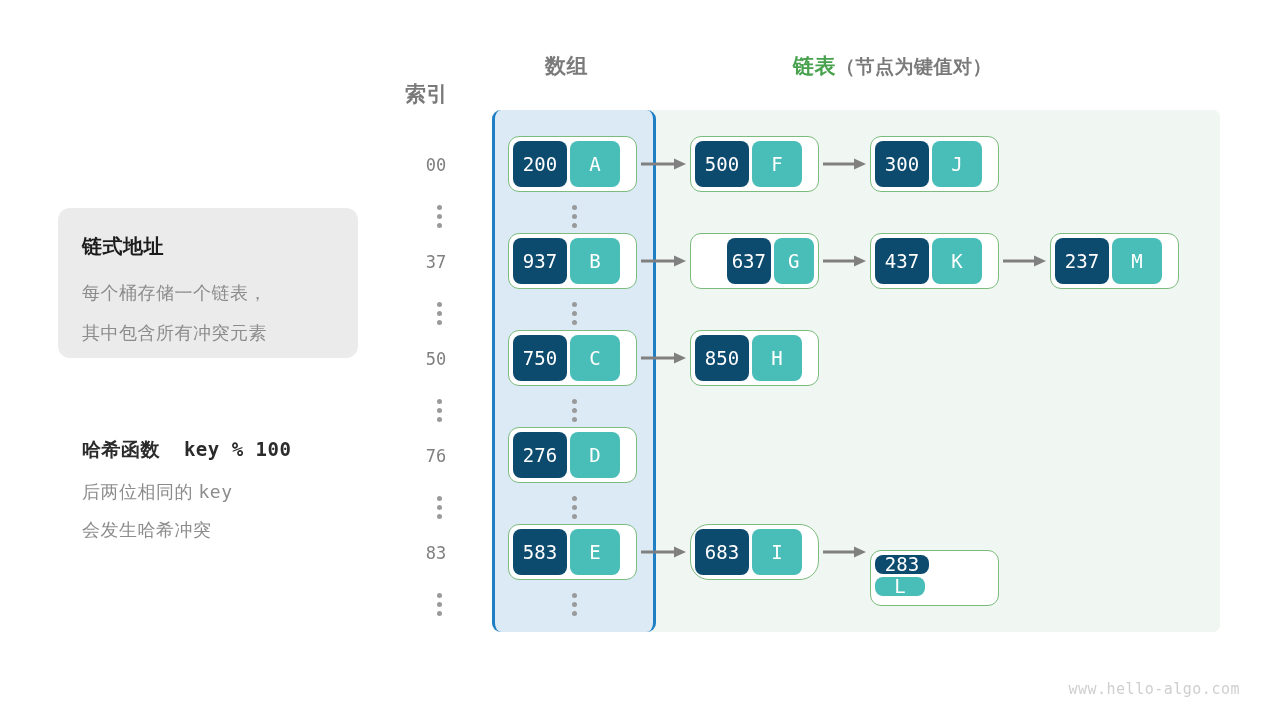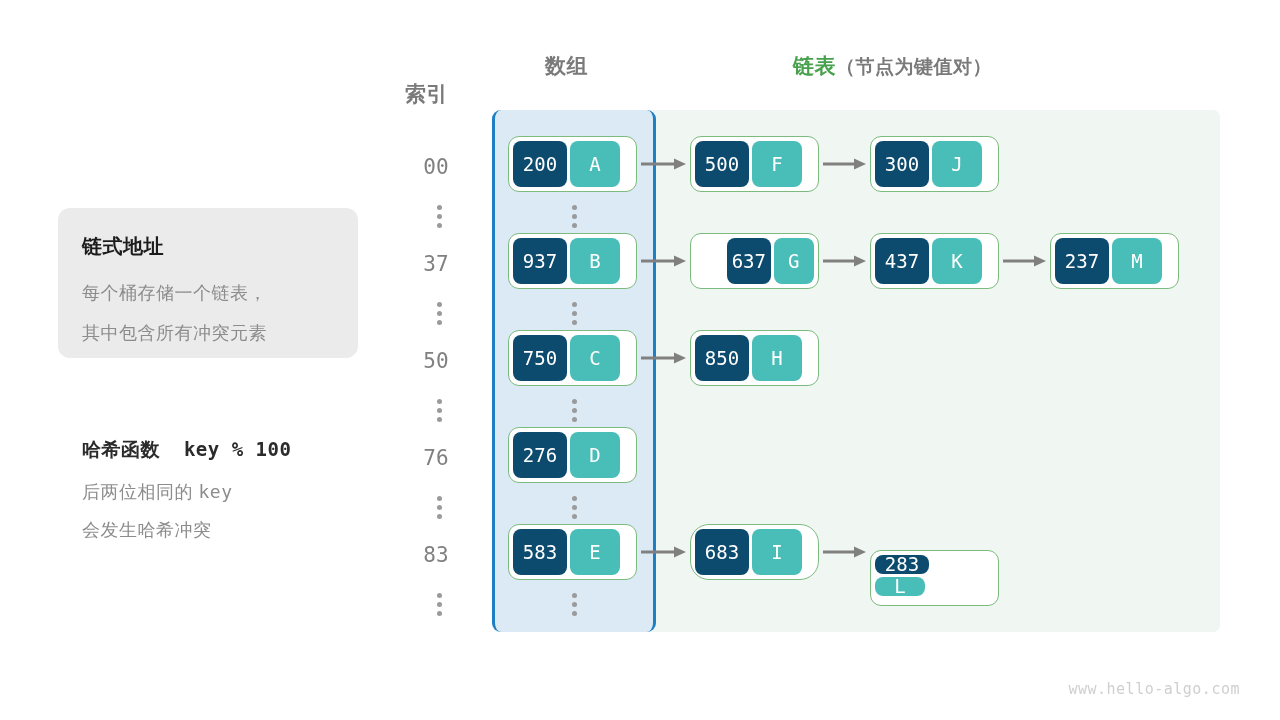--- a/index.html
+++ b/index.html
@@ -107,21 +107,21 @@
     border-radius: 9px;
     box-sizing: border-box;
   }
 
   
   .index-label {
     position: absolute;
     width: 60px;
     text-align: center;
     font-family: "DejaVu Sans Mono", "Liberation Mono", monospace;
-    font-size: 21px;
+    font-size: 17px;
     color: #808080;
   }
 
   
   .vdots {
     position: absolute;
     width: 10px;
   }
   .vdots i {
     display: block;

